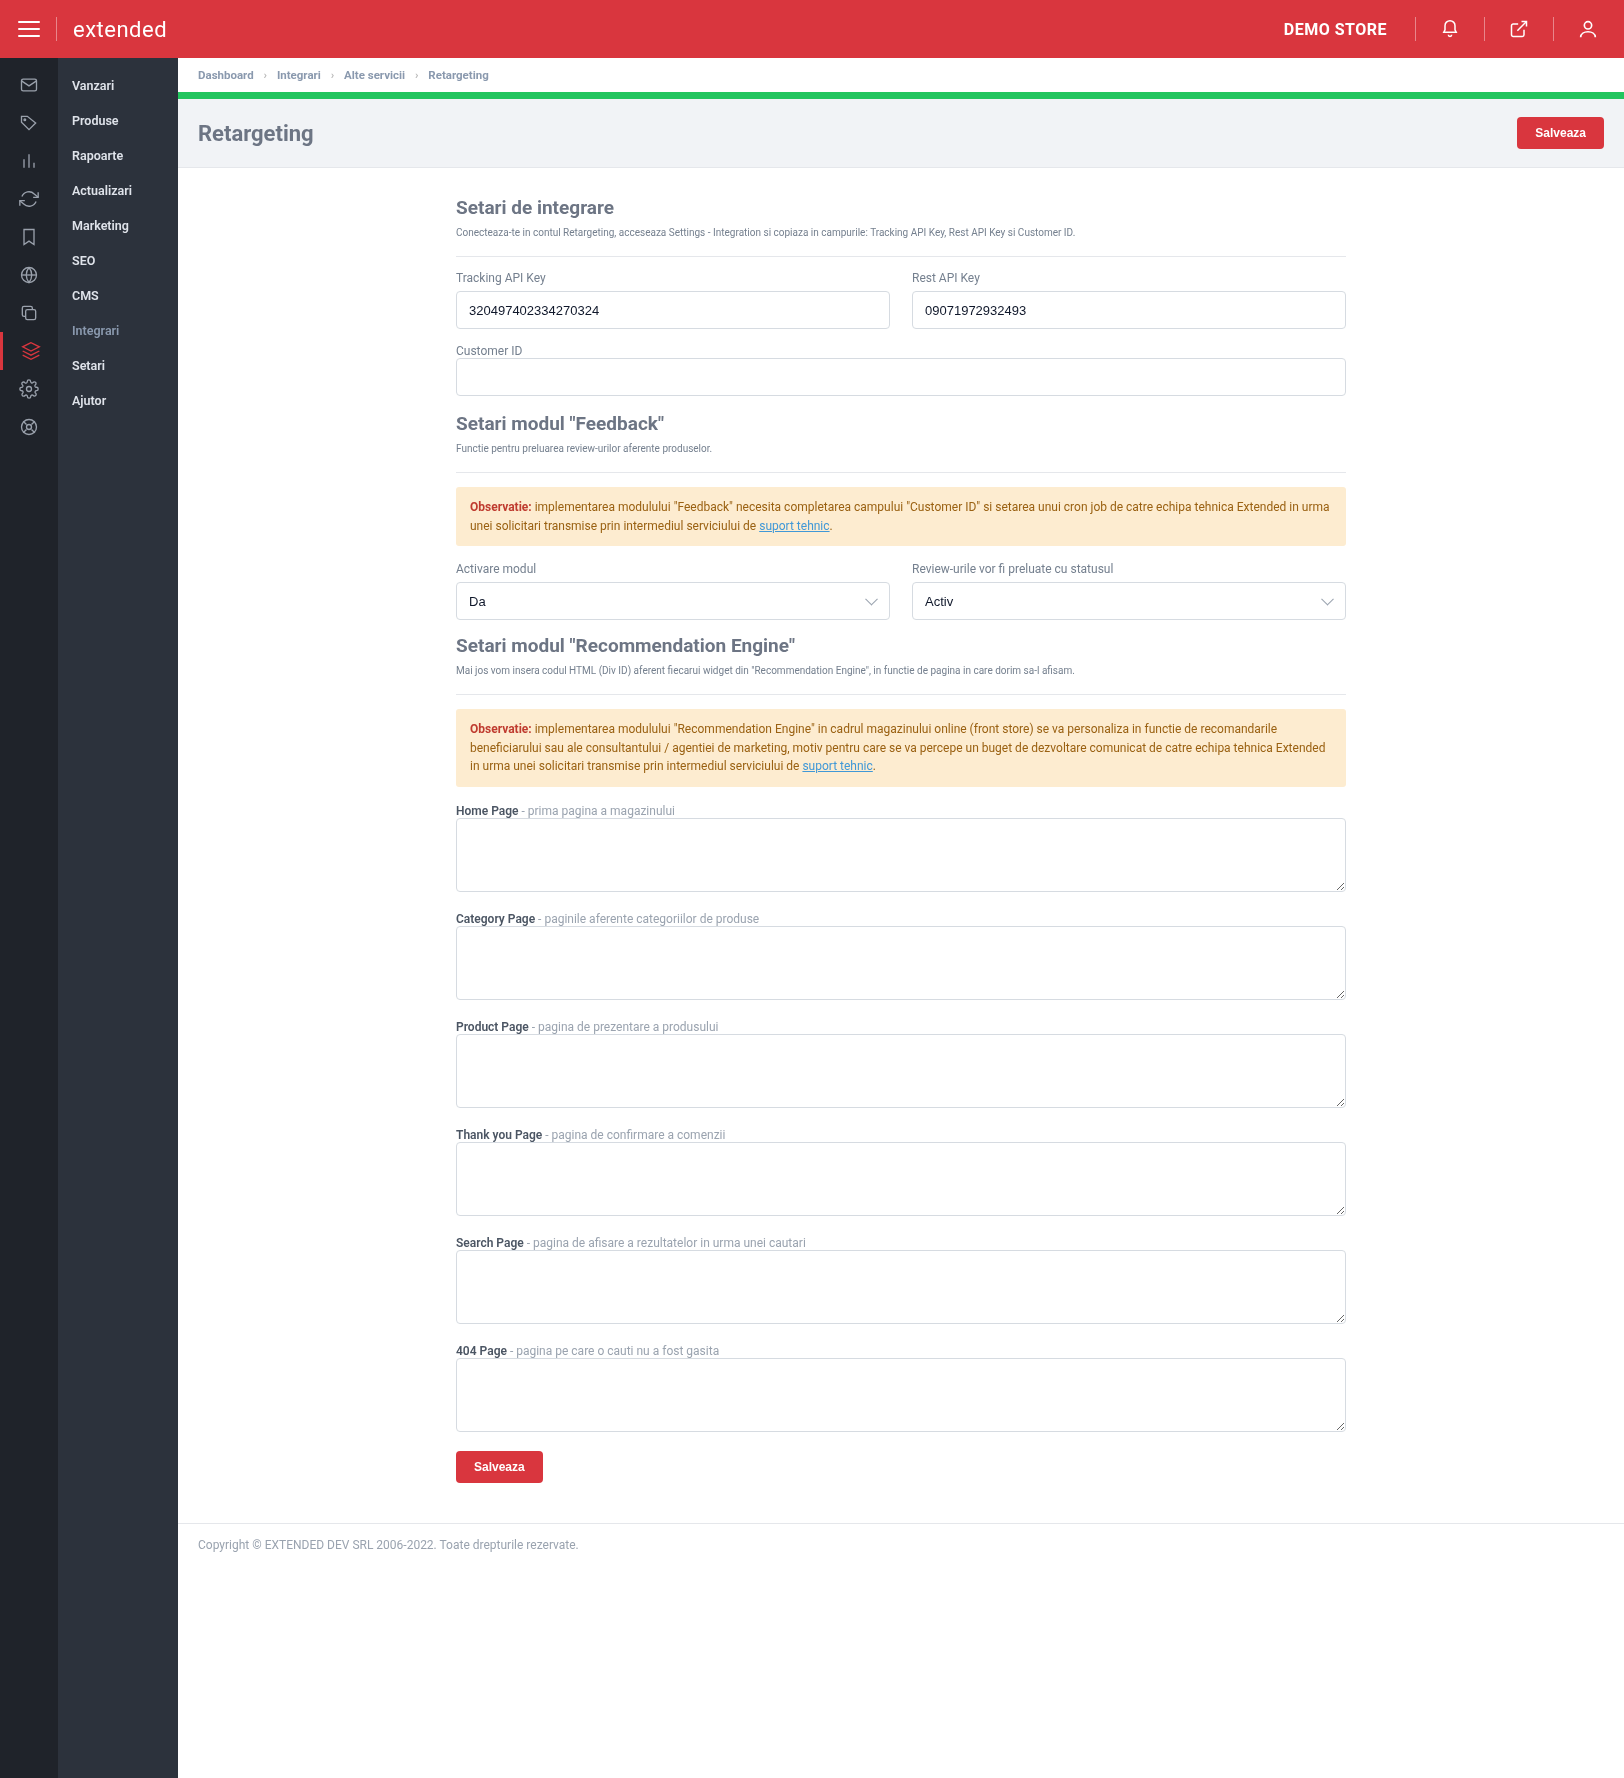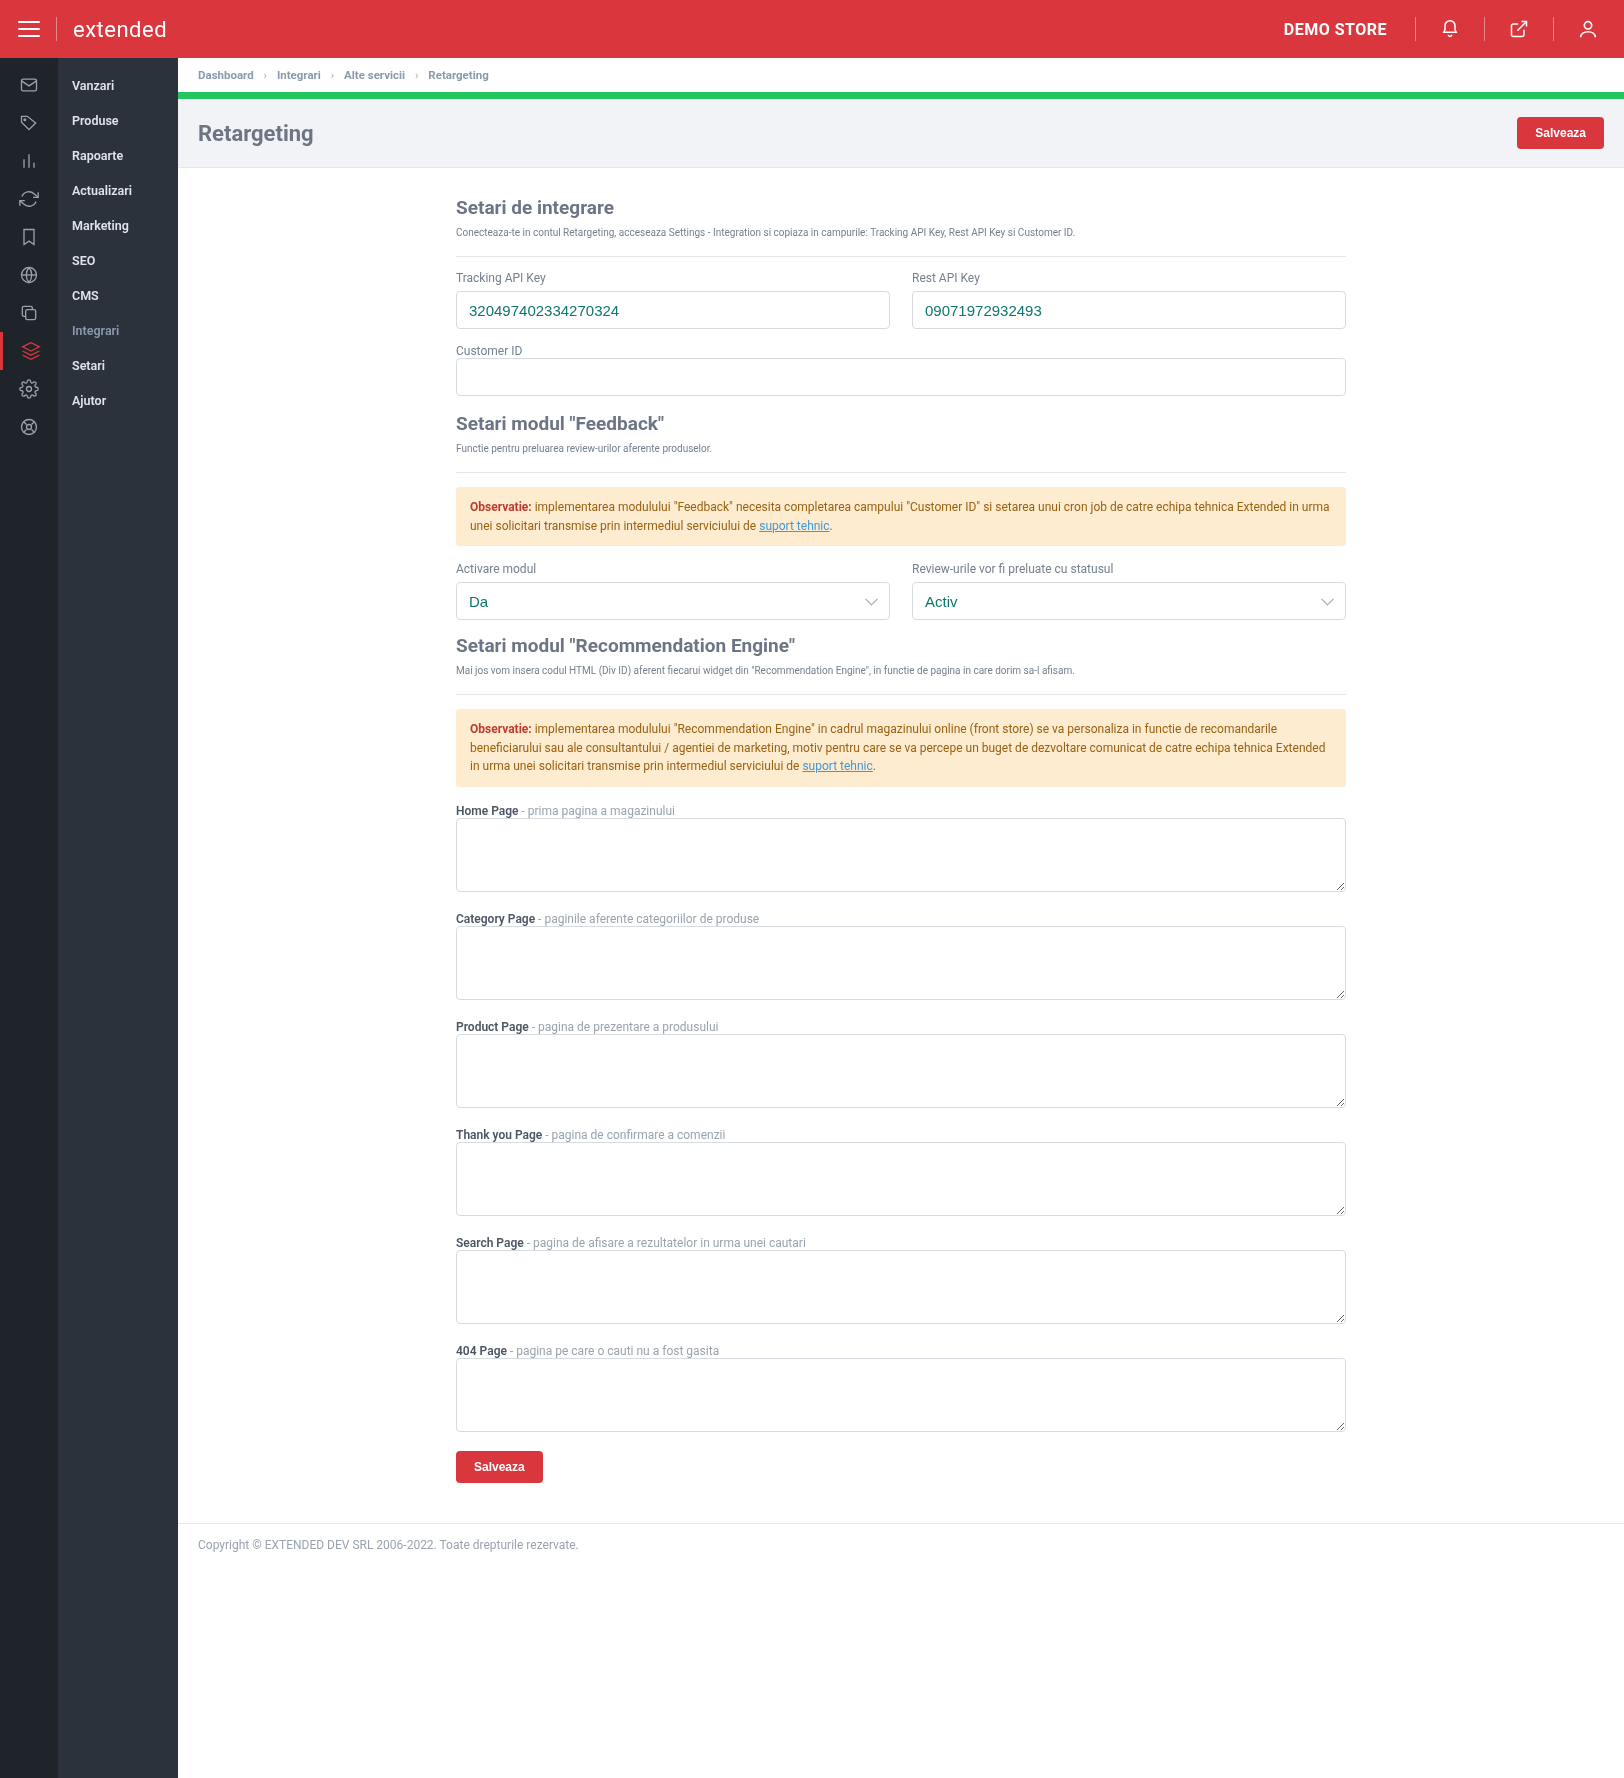--- a/index.html
+++ b/index.html
@@ -38,21 +38,21 @@
 .content { max-width: 930px; margin: 0 auto; padding: 22px 20px 40px; width: 100%; }
 .section-title { font-size: 19px; font-weight: 700; color: #6d7584; margin-top: 6px; margin-bottom: 6px; }
 .section-desc { font-size: 10px; color: #75808f; line-height: 1.5; margin-bottom: 14px; }
 .section-hr { border: none; border-top: 1px solid #e5e7eb; margin: 16px 0 14px; }
 
 .row { display: flex; gap: 22px; margin-bottom: 14px; }
 .col { flex: 1; display: flex; flex-direction: column; justify-content: center; }
 .field-label { font-size: 12px; color: #75808f; margin-bottom: 6px; }
 .field-label-strong { font-weight: 600; color: #4b5563; }
 .field-sub { font-weight: 400; color: #9aa3af; }
-.input, .select { width: 100%; height: 38px; border: 1px solid #d6dbe1; border-radius: 4px; padding: 0 12px; font-size: 15px; color: #0f766e; background: #fff; }
+.input, .select { width: 100%; height: 38px; border: 1px solid #d6dbe1; border-radius: 4px; padding: 0 12px; font-size: 13px; color: #0f172a; background: #fff; }
 .textarea { width: 100%; min-height: 74px; border: 1px solid #d6dbe1; border-radius: 4px; padding: 10px 12px; font-size: 13px; resize: vertical; background: #fff; }
 .select-wrap { position: relative; }
 .select-wrap::after { content: ""; position: absolute; right: 14px; top: 50%; width: 8px; height: 8px; border-right: 1.5px solid #9aa3af; border-bottom: 1.5px solid #9aa3af; transform: translateY(-70%) rotate(45deg); pointer-events: none; }
 .select { appearance: none; -webkit-appearance: none; }
 
 .alert { background: #fdecd0; border-radius: 3px; padding: 11px 14px; font-size: 12px; color: #9a6112; line-height: 1.55; margin: 8px 0 16px; }
 .alert .bold { font-weight: 700; color: #bf3b2f; }
 .alert a { color: #4098d7; text-decoration: underline; }
 
 .footer-bar { border-top: 1px solid #e5e7eb; padding: 14px 20px; font-size: 12px; color: #9aa3af; }

